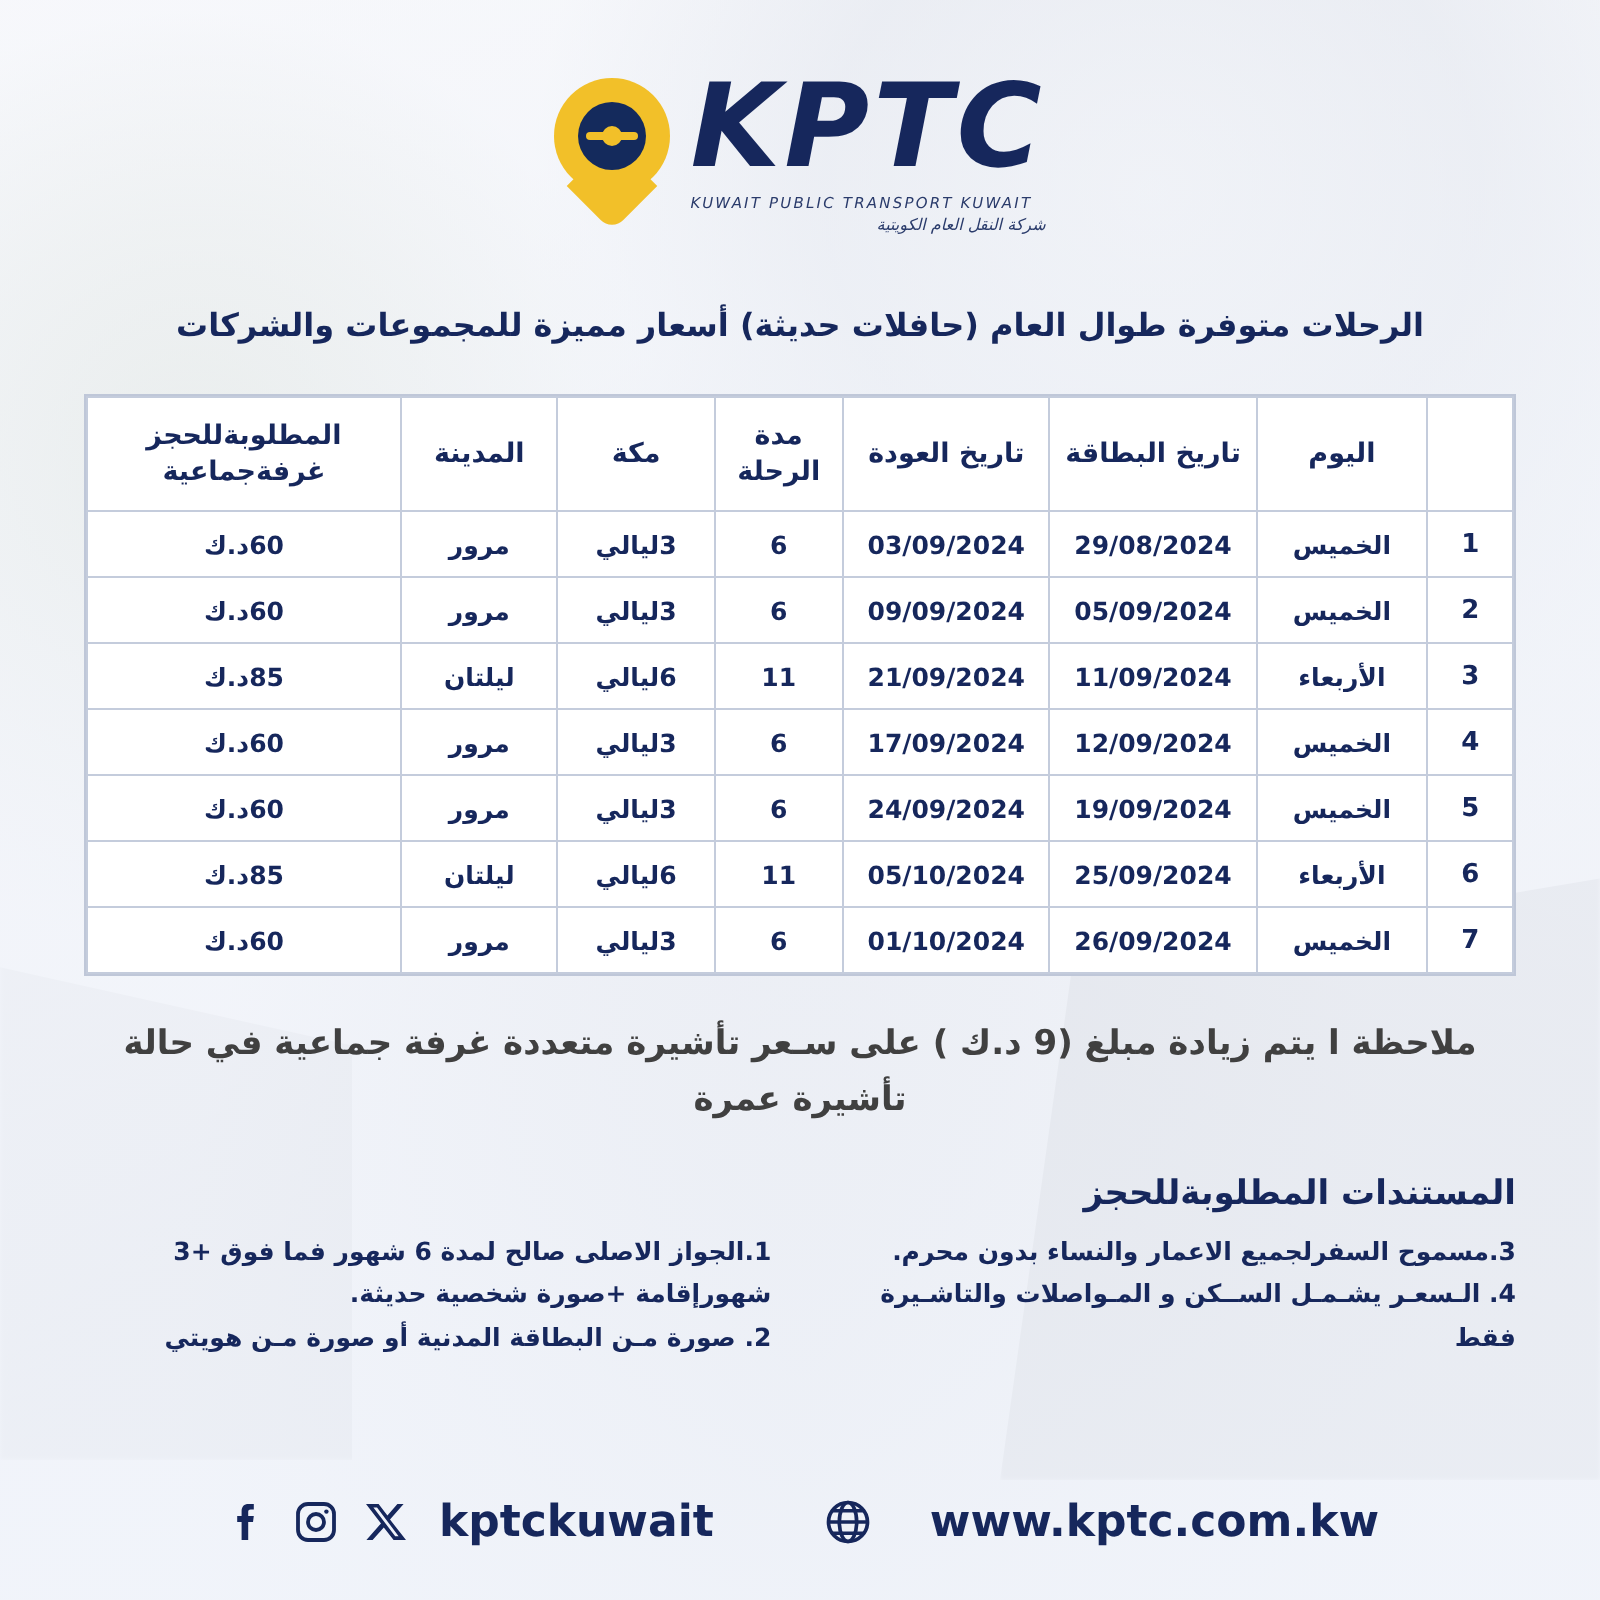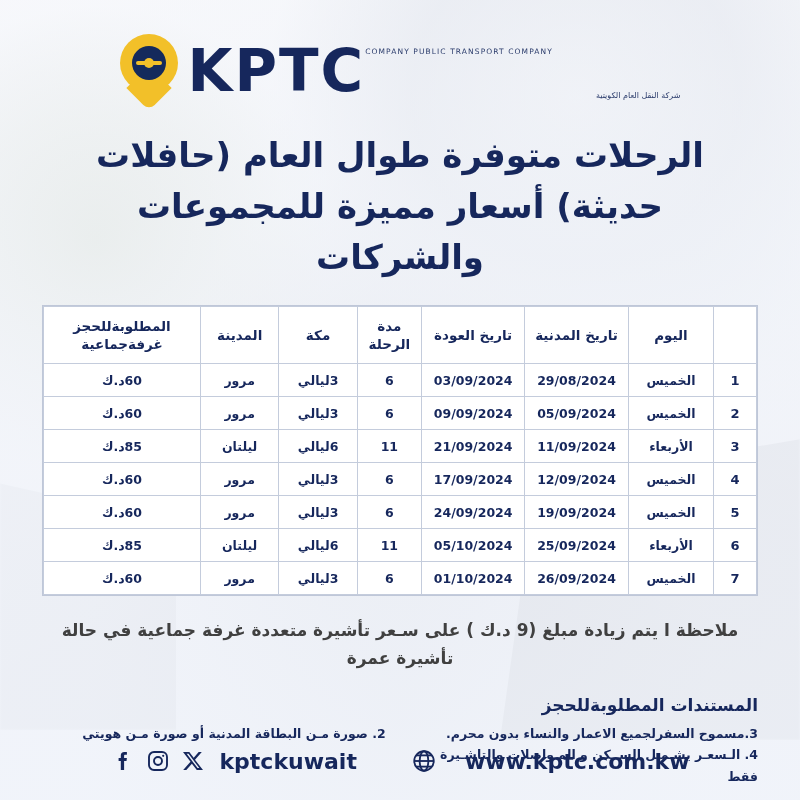--- a/index.html
+++ b/index.html
@@ -93,22 +93,23 @@
     border-radius: 2px;
   }
   .pin .inner::after {
     content: "";
     position: absolute; top: 12px; left: 12px;
     width: 10px; height: 10px;
     background: #f2c029;
     border-radius: 50%;
   }
   .brand {
-    display: flex; align-items: flex-start;
+    display: flex; flex-direction: column; align-items: flex-start;
     direction: ltr;
+    font-style: italic;
   }
   .brand .kptc {
     font-family: "DejaVu Sans", sans-serif;
     font-weight: 700;
     font-size: 58px;
     letter-spacing: 2px;
     color: #16275c;
     line-height: 1;
   }
   .brand .sub-en {
@@ -121,25 +122,25 @@
     font-size: 8px;
     color: #2a3b6b;
     margin-top: 2px;
     align-self: flex-end;
     direction: rtl;
     margin-left: 43px;
   }
 
   
   .headline {
-    margin-top: 22px;
+    margin-top: 34px;
     text-align: center;
     color: #16275c;
     font-weight: 700;
-    font-size: 34px;
+    font-size: 16px;
     line-height: 1.5;
     padding: 0 10px;
   }
 
   
   .table-wrap {
     margin-top: 22px;
     background: rgba(255,255,255,0.93);
     border: 1px solid #bfc7d8;
   }
@@ -254,21 +255,21 @@
 <div class="page">
 
   <div class="logo-wrap">
     <div class="pin">
       <div class="body"></div>
       <div class="tail"></div>
       <div class="inner"></div>
     </div>
     <div class="brand">
       <div class="kptc">KPTC</div>
-      <div class="sub-en">COMPANY PUBLIC TRANSPORT COMPANY</div>
+      <div class="sub-en">KUWAIT PUBLIC TRANSPORT KUWAIT</div>
       <div class="sub-ar">شركة النقل العام الكويتية</div>
     </div>
   </div>
 
   <div class="headline">الرحلات متوفرة طوال العام (حافلات حديثة) أسعار مميزة للمجموعات والشركات</div>
 
   <div class="table-wrap">
     <table>
       <colgroup>
         <col class="c-num">
@@ -277,21 +278,21 @@
           <col class="c-ret">
         <col class="c-dur">
           <col class="c-nights">
           <col class="c-city">
           <col class="c-visa">
       </colgroup>
       <thead>
         <tr>
           <th></th>
           <th>اليوم</th>
-          <th>تاريخ المدنية</th>
+          <th>تاريخ البطاقة</th>
           <th>تاريخ العودة</th>
           <th>مدة الرحلة</th>
           <th>مكة</th>
           <th>المدينة</th>
           <th>المطلوبةللحجز غرفةجماعية</th>
         </tr>
       </thead>
       <tbody>
         <tr>
           <td class="num">1</td>
@@ -369,20 +370,21 @@
 
   <div class="note">ملاحظة ا يتم زيادة مبلغ (9 د.ك ) على سـعر تأشيرة متعددة غرفة جماعية في حالة تأشيرة عمرة</div>
 
   <div class="docs-title">المستندات المطلوبةللحجز</div>
   <div class="docs">
     <div class="col left">
       <div>3.مسموح السفرلجميع الاعمار والنساء بدون محرم.</div>
       <div>4. الـسعـر يشـمـل الســكن و المـواصلات والتاشـيرة فقط</div>
     </div>
     <div class="col right">
+      <div>1.الجواز الاصلى صالح لمدة 6 شهور فما فوق +3 شهورإقامة +صورة شخصية حديثة.</div>
       <div>2. صورة مـن البطاقة المدنية أو صورة مـن هويتي</div>
     </div>
   </div>
 
   <div class="footer">
     <div class="social">
       <span class="ic">
         <svg viewBox="0 0 24 24" width="24" height="24" fill="currentColor">
             <path d="M15.5 3h-2.2C11 3 9.8 4.3 9.8 6.6V9H7.6v3h2.2v9h3.3v-9h2.4l.4-3h-2.8V7c0-.8.2-1.3 1.3-1.3h1.5V3z"></path>
           </svg>

